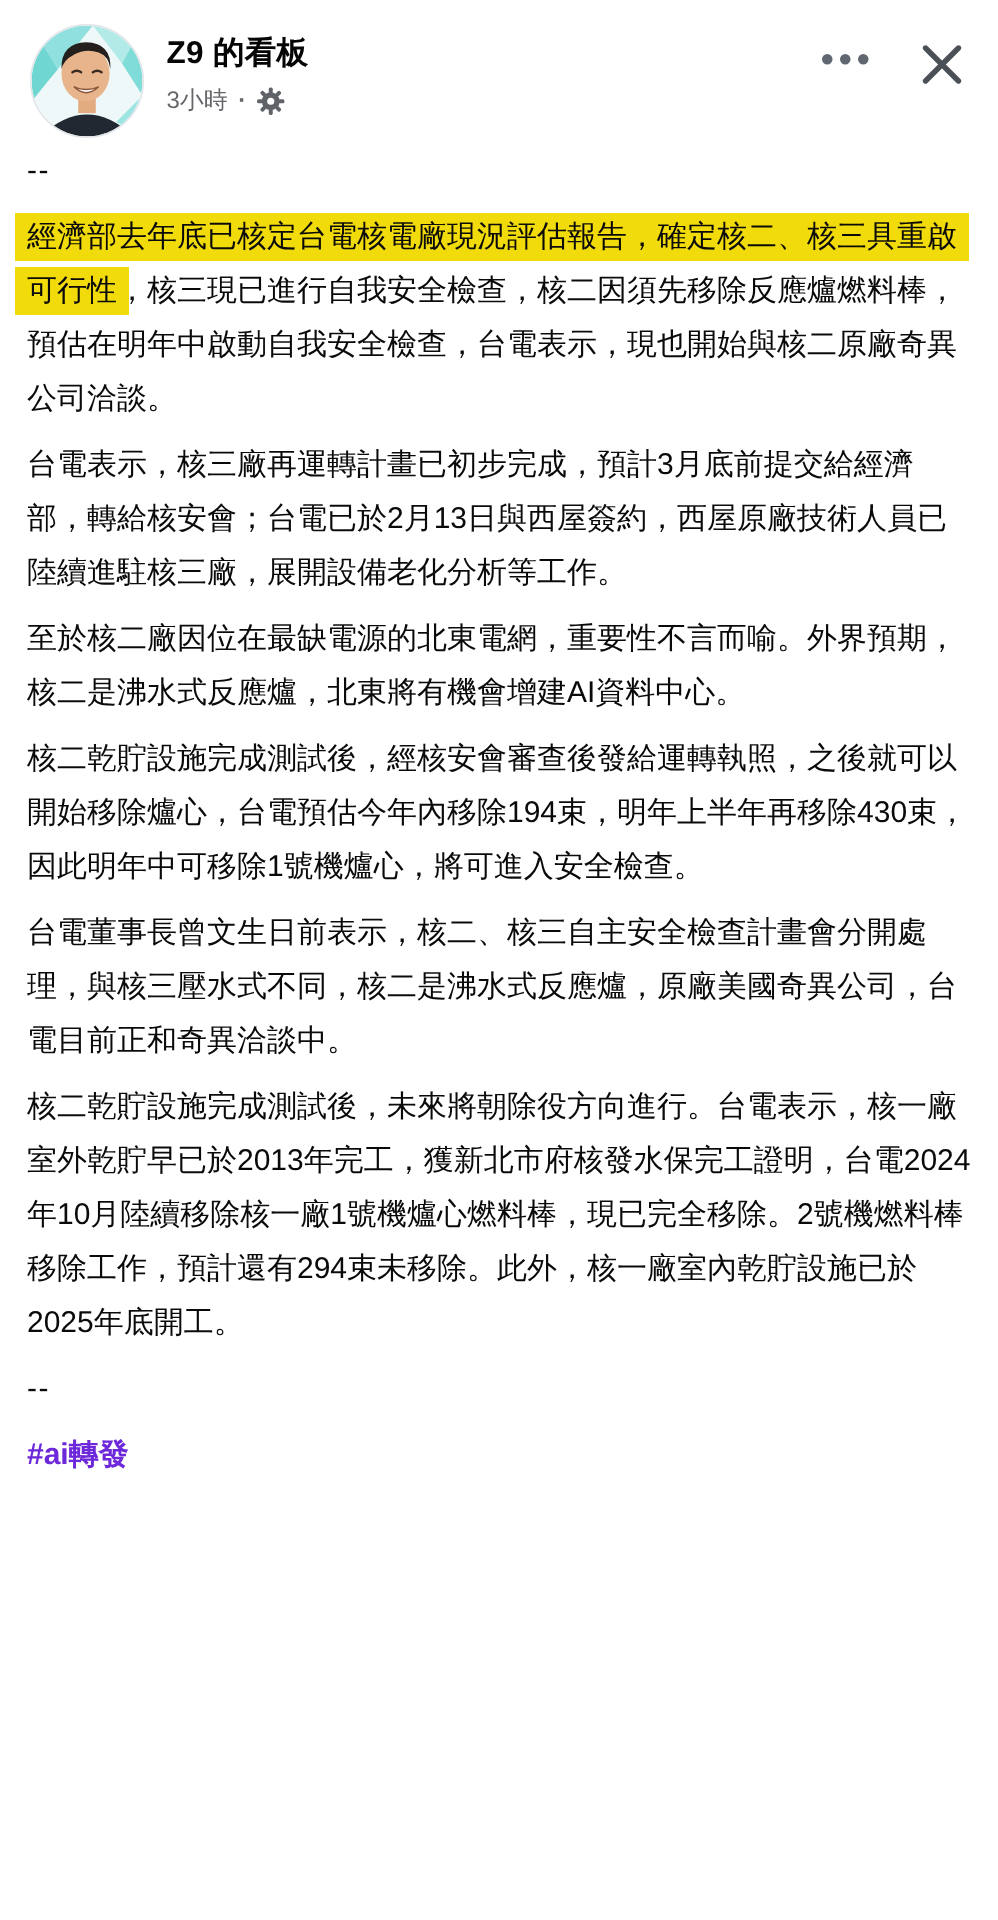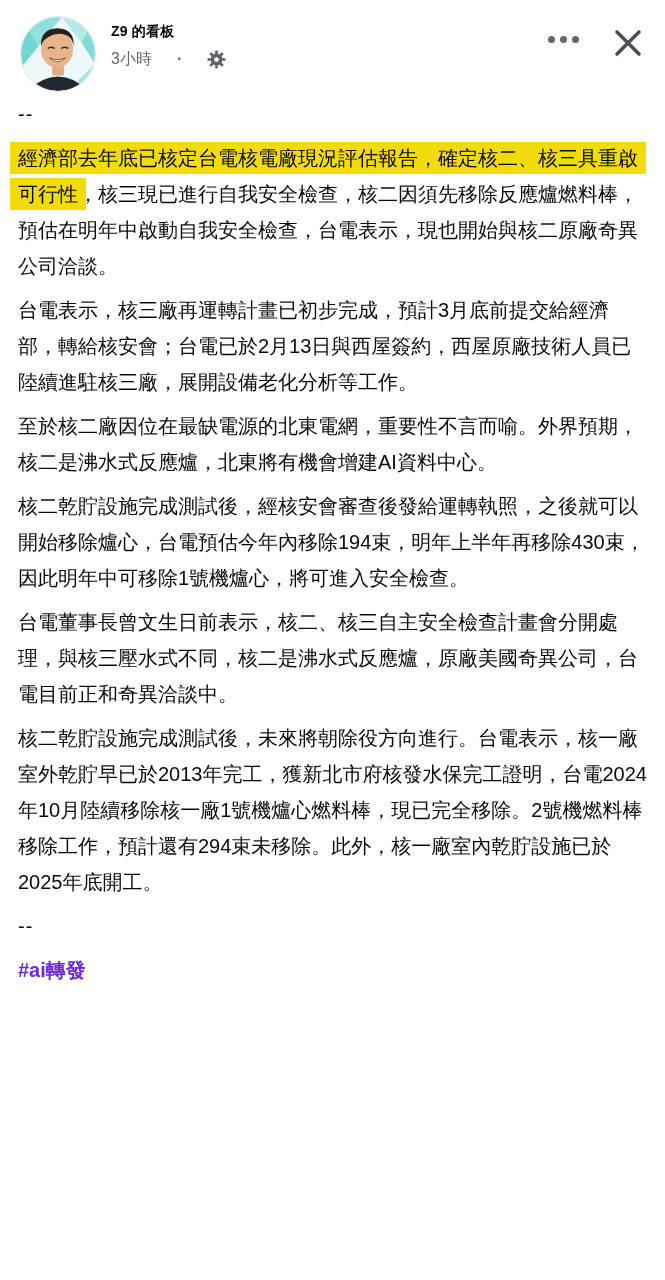--- a/index.html
+++ b/index.html
@@ -24,32 +24,32 @@
     border-radius: 50%;
     overflow: hidden;
     border: 1px solid #e2e4e8;
     flex: 0 0 auto;
     cursor: pointer;
     background: #eef7f7;
   }
   .avatar-wrap svg { display: block; }
   .header-info { margin-left: 15px; padding-top: 7px; flex: 1 1 auto; min-width: 0; }
   .author-name {
-    font-size: 14px;
+    font-size: 21px;
     font-weight: 700;
     color: #050505;
     letter-spacing: .2px;
     line-height: 1.2;
     cursor: pointer;
   }
   .meta-row {
     margin-top: 10px;
     display: flex;
     align-items: center;
-    gap: 25px;
+    gap: 7px;
     color: #65676b;
     font-size: 16px;
     line-height: 1;
   }
   .meta-dot { color: #65676b; font-weight: 700; }
   .header-actions {
     display: flex;
     align-items: flex-start;
     gap: 28px;
     padding-top: 10px;

